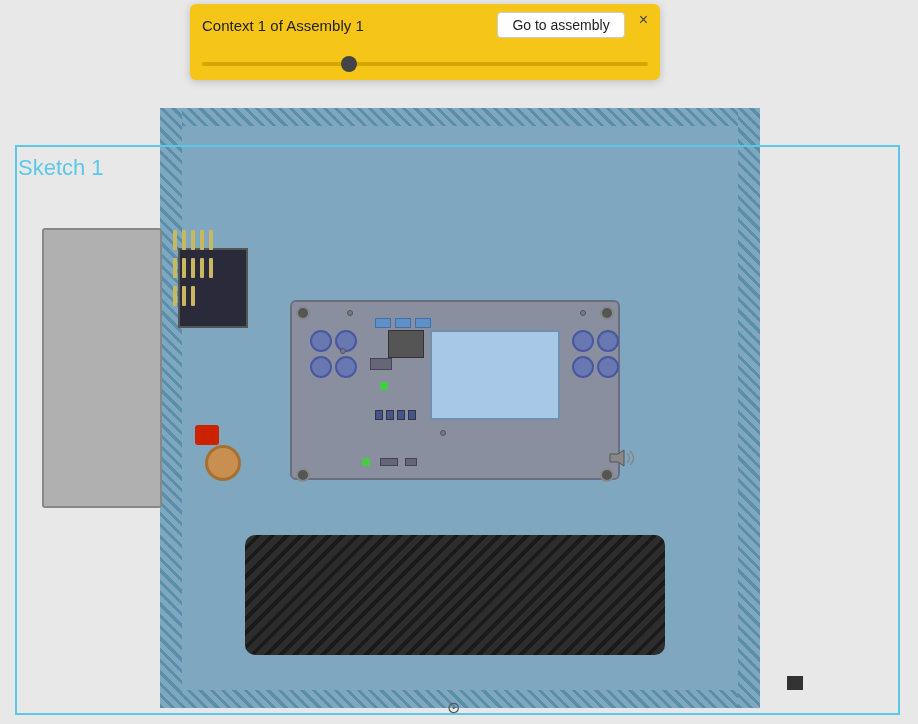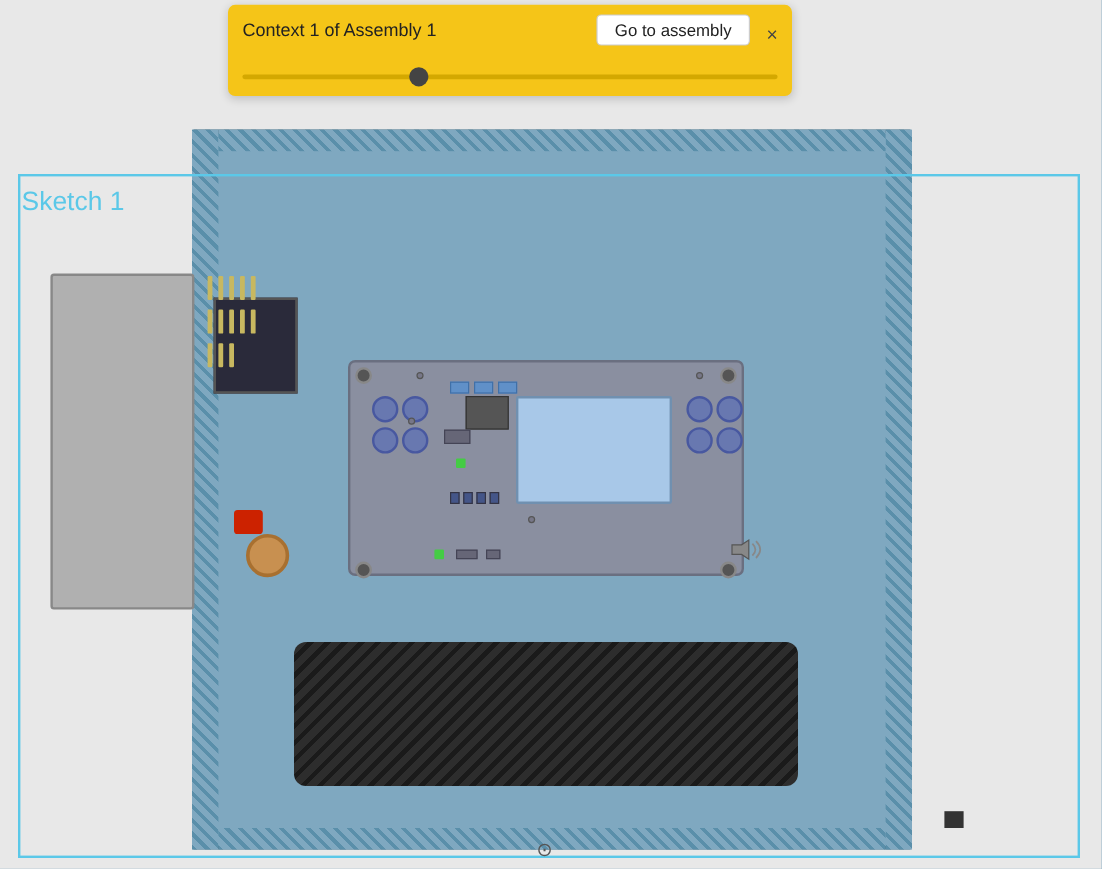--- a/index.html
+++ b/index.html
@@ -413,21 +413,21 @@
       border-radius: 1px;
     }
 
   </style>
 </head>
 <body>
 
 <div class="context-banner">
   <div class="context-banner-top">
     <span class="context-title">Context 1 of Assembly 1</span>
-    <span style="display:flex;align-items:flex-end;gap:6px;padding-left:48px;">
+    <span style="display:flex;align-items:flex-start;gap:6px;padding-left:48px;">
       <button class="context-btn">Go to assembly</button>
       <button class="close-btn">×</button>
     </span>
   </div>
   <div class="slider-track">
     <div class="slider-thumb"></div>
   </div>
 </div>
 
 <div class="sketch-border"></div>

